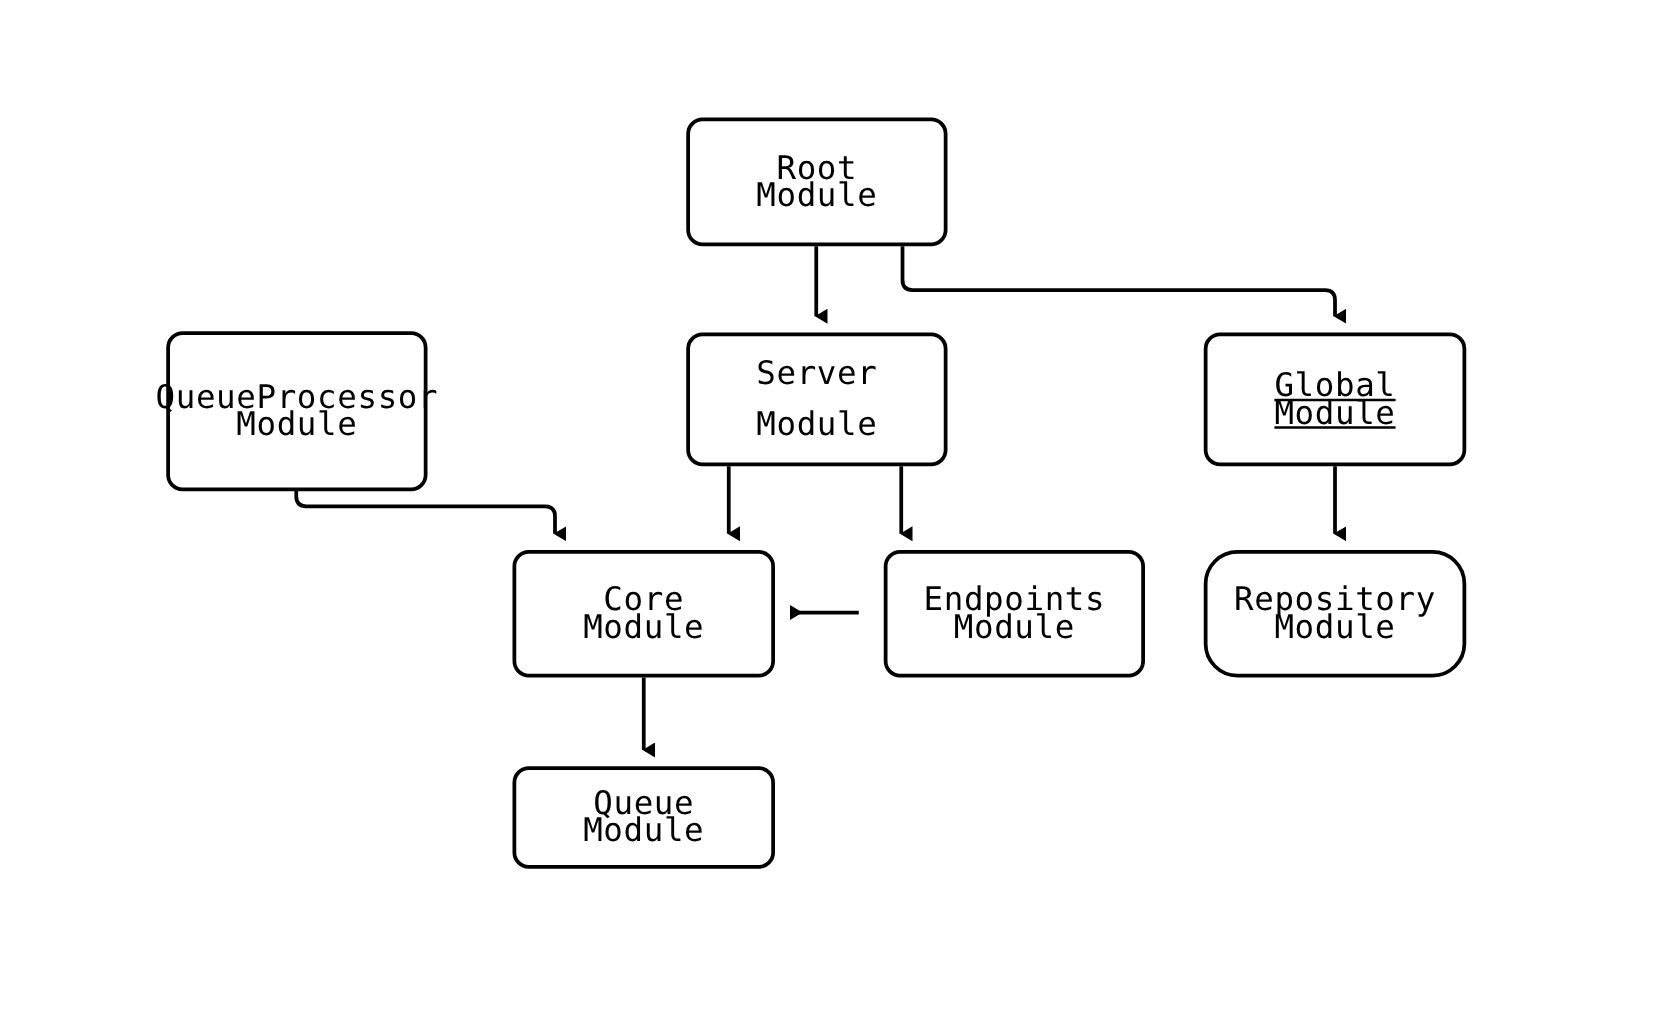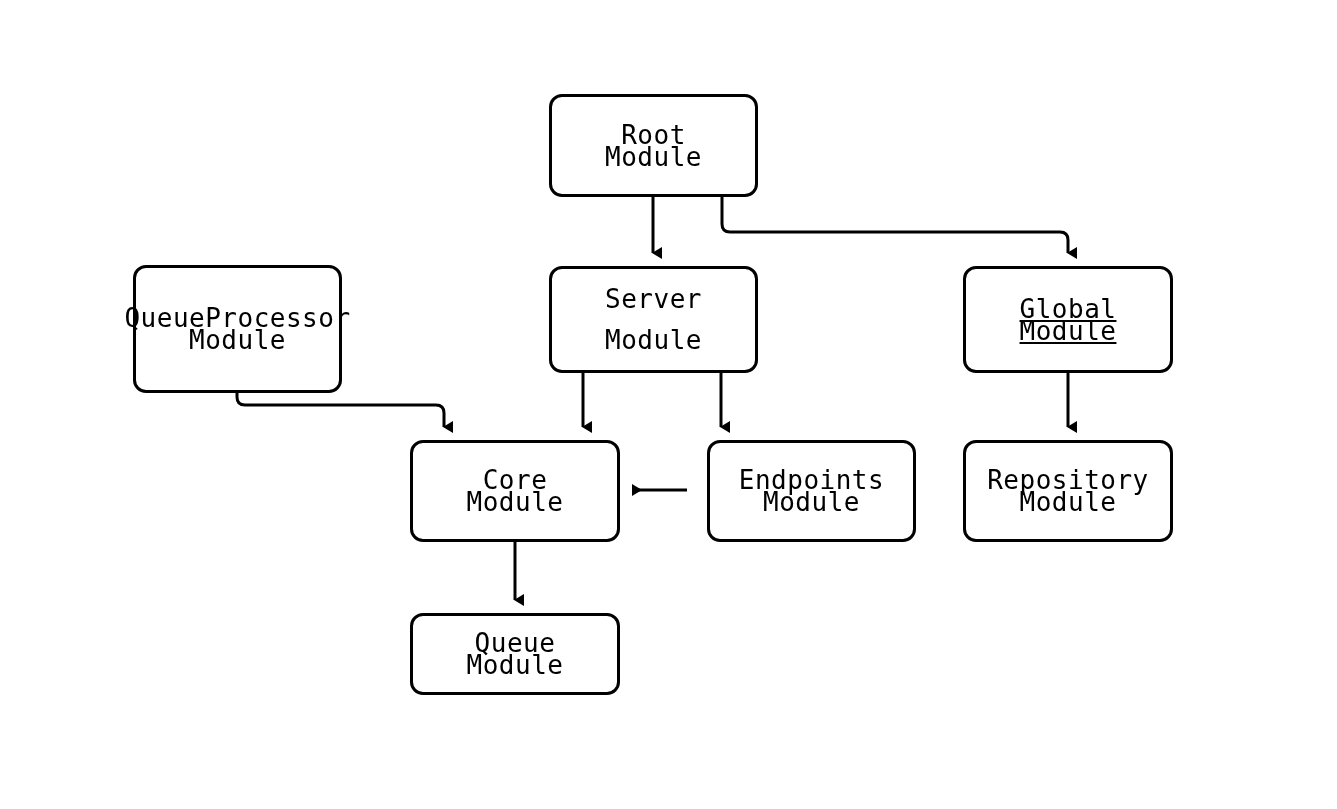--- a/index.html
+++ b/index.html
@@ -101,21 +101,21 @@
   <div class="node" style="left:410px; top:440px; width:210px; height:102px;">
     <div class="node-line">Core</div>
     <div class="node-line">Module</div>
   </div>
 
   <div class="node" style="left:687px; top:440px; width:209px; height:102px;margin-left:20px;">
     <div class="node-line">Endpoints</div>
     <div class="node-line">Module</div>
   </div>
 
-  <div class="node" style="left:963px; top:440px; width:210px; height:102px;">
+  <div class="node" style="left:963px; top:440px; width:210px; height:102px;border-radius:27px;">
     <div class="node-line">Repository</div>
     <div class="node-line">Module</div>
   </div>
 
   <div class="node" style="left:410px; top:613px; width:210px; height:82px;">
     <div class="node-line">Queue</div>
     <div class="node-line">Module</div>
   </div>
 
 </div>

